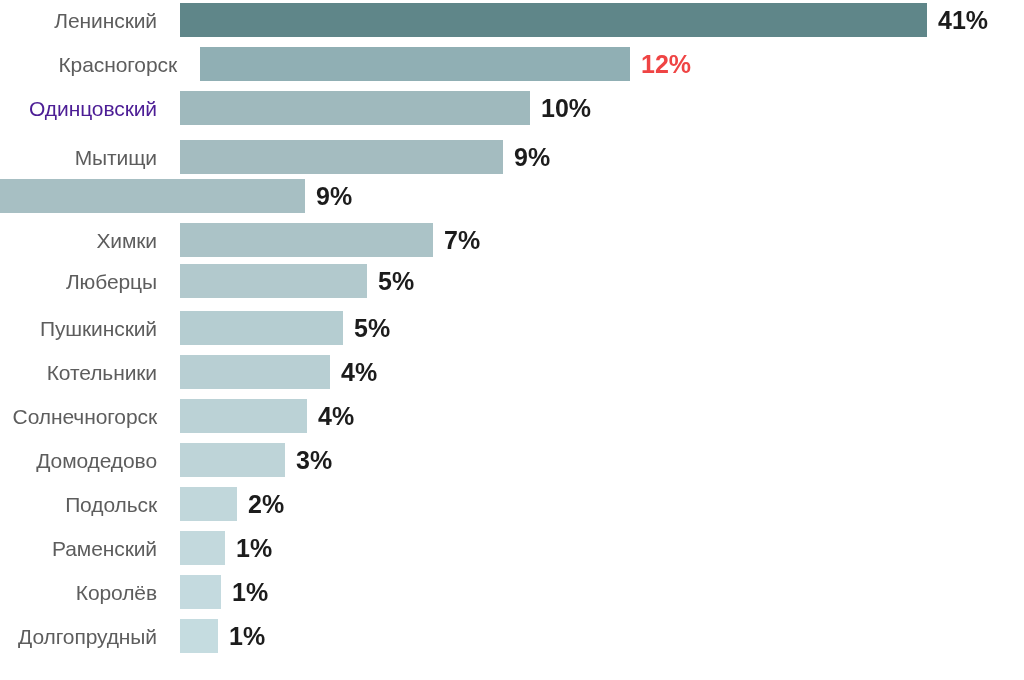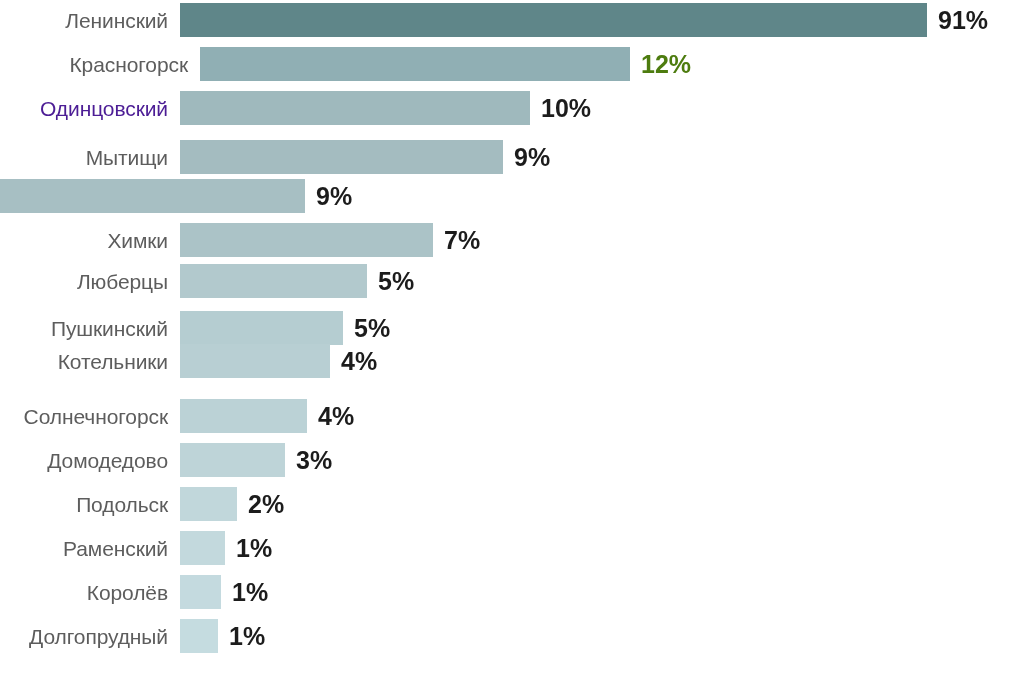--- a/index.html
+++ b/index.html
@@ -24,21 +24,21 @@
     position: absolute;
     left: 0;
     width: 1024px;
     display: flex;
     align-items: center;
   }
   .cat-label {
     width: 180px;
     flex: 0 0 180px;
     text-align: right;
-    padding-right: 12px;
+    padding-right: 23px;
     box-sizing: border-box;
     font-size: 21px;
     color: #5d5d5d;
     white-space: nowrap;
     letter-spacing: -0.1px;
     line-height: 1;
   }
   .bar-wrap {
     position: relative;
     flex: 1 1 auto;
@@ -61,28 +61,28 @@
   }
 </style>
 </head>
 <body>
 
 <div id="chart-root" style="background: rgb(255, 255, 255);">
     <div class="bar-row" style="top: 3px; height: 34px;">
       <div class="cat-label" style="color: rgb(93, 93, 93);">Ленинский</div>
       <div class="bar-wrap">
         <div class="bar" style="width: 747px; height: 34px; background: rgb(95, 134, 137);"></div>
-        <div class="value-label" style="color: rgb(28, 28, 28);">91%</div>
+        <div class="value-label" style="color: rgb(28, 28, 28);">41%</div>
       </div>
     </div>
     <div class="bar-row" style="top: 47px; height: 34px;">
       <div class="cat-label" style="color: rgb(93, 93, 93); margin-left: 20px;">Красногорск</div>
       <div class="bar-wrap">
         <div class="bar" style="width: 430px; height: 34px; background: rgb(144, 175, 180);"></div>
-        <div class="value-label" style="color: #4d7c0f;">12%</div>
+        <div class="value-label" style="color: #ef4444;">12%</div>
       </div>
     </div>
     <div class="bar-row" style="top: 91px; height: 34px;">
       <div class="cat-label" style="color: #4c1d95;">Одинцовский</div>
       <div class="bar-wrap">
         <div class="bar" style="width: 350px; height: 34px; background: rgb(159, 185, 189);"></div>
         <div class="value-label" style="color: rgb(28, 28, 28);">10%</div>
       </div>
     </div>
     <div class="bar-row" style="top: 140px; height: 34px;">
@@ -112,21 +112,21 @@
         <div class="value-label" style="color: rgb(28, 28, 28);">5%</div>
       </div>
     </div>
     <div class="bar-row" style="top: 311px; height: 34px;">
       <div class="cat-label" style="color: rgb(93, 93, 93);">Пушкинский</div>
       <div class="bar-wrap">
         <div class="bar" style="width: 163px; height: 34px; background: rgb(181, 205, 209);"></div>
         <div class="value-label" style="color: rgb(28, 28, 28);">5%</div>
       </div>
     </div>
-    <div class="bar-row" style="top: 344px; height: 34px;">
+    <div class="bar-row" style="top: 355px; height: 34px;">
       <div class="cat-label" style="color: rgb(93, 93, 93);">Котельники</div>
       <div class="bar-wrap">
         <div class="bar" style="width: 150px; height: 34px; background: rgb(184, 207, 211);"></div>
         <div class="value-label" style="color: rgb(28, 28, 28);">4%</div>
       </div>
     </div>
     <div class="bar-row" style="top: 399px; height: 34px;">
       <div class="cat-label" style="color: rgb(93, 93, 93);">Солнечногорск</div>
       <div class="bar-wrap">
         <div class="bar" style="width: 127px; height: 34px; background: rgb(187, 210, 214);"></div>

